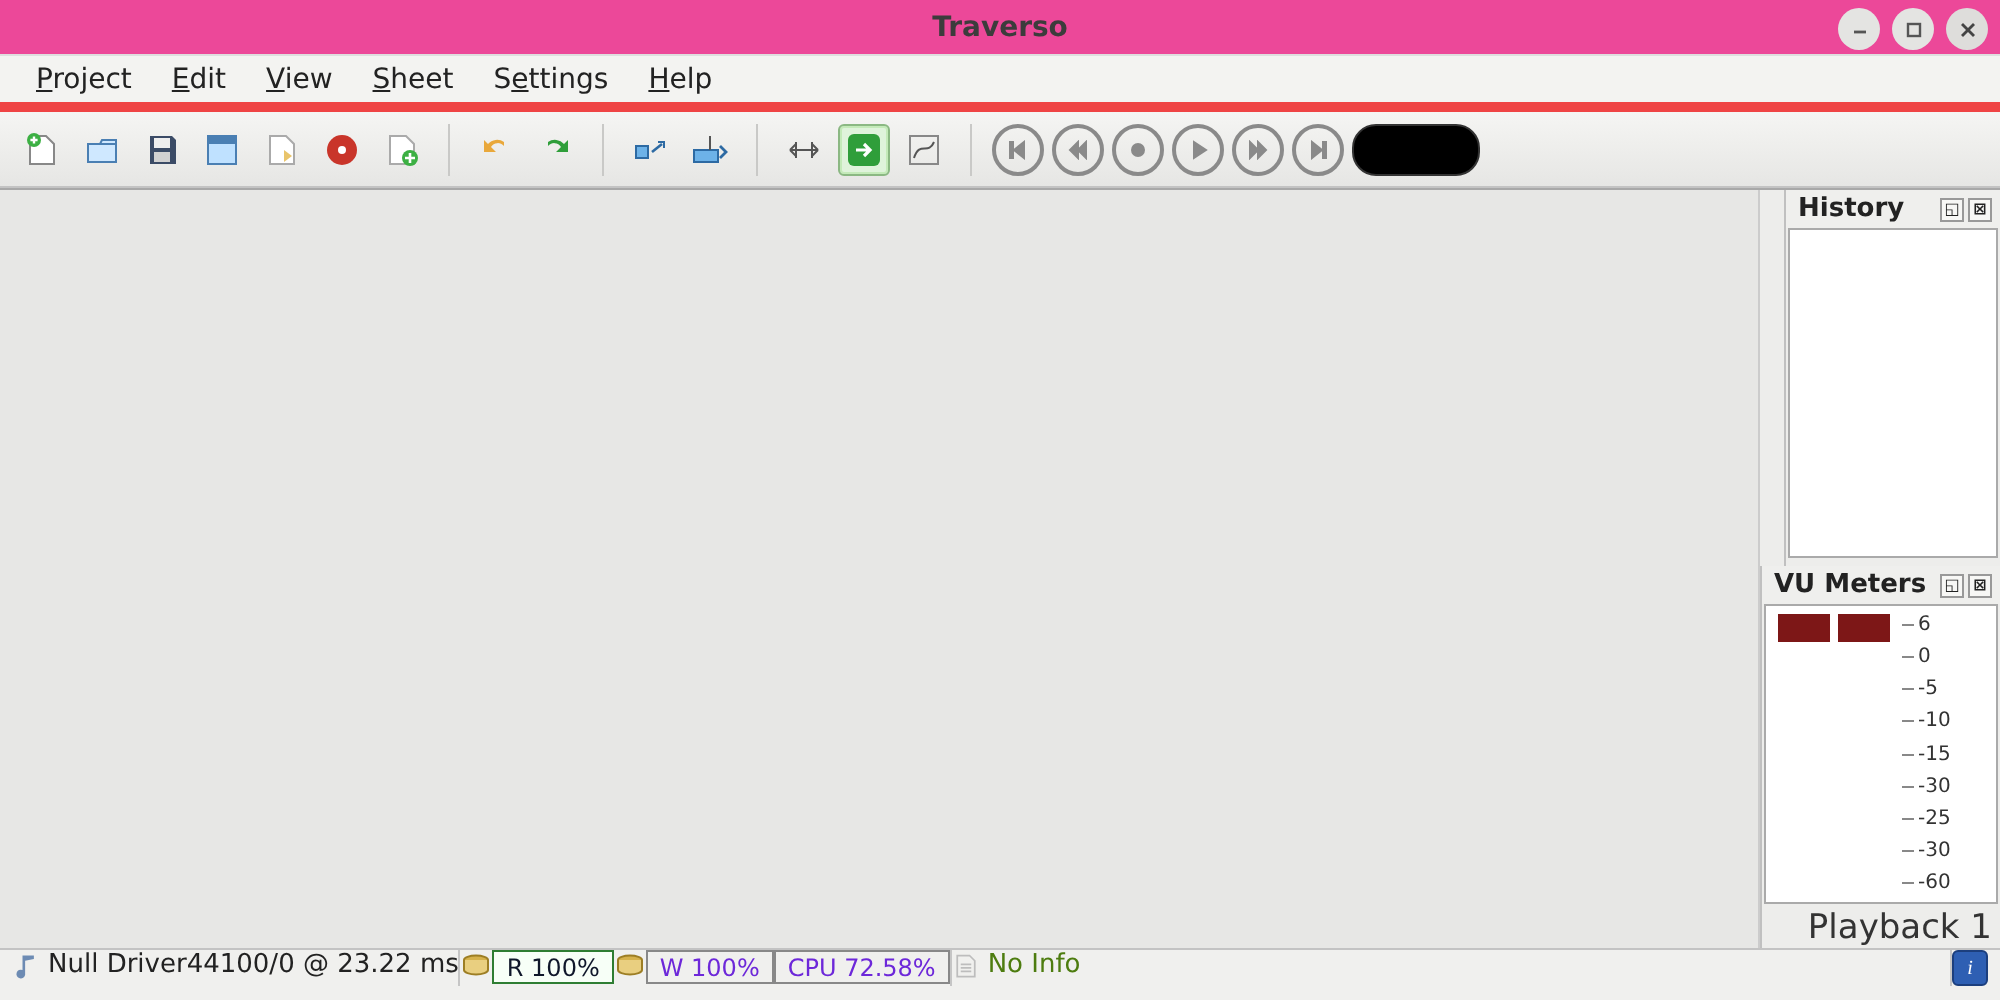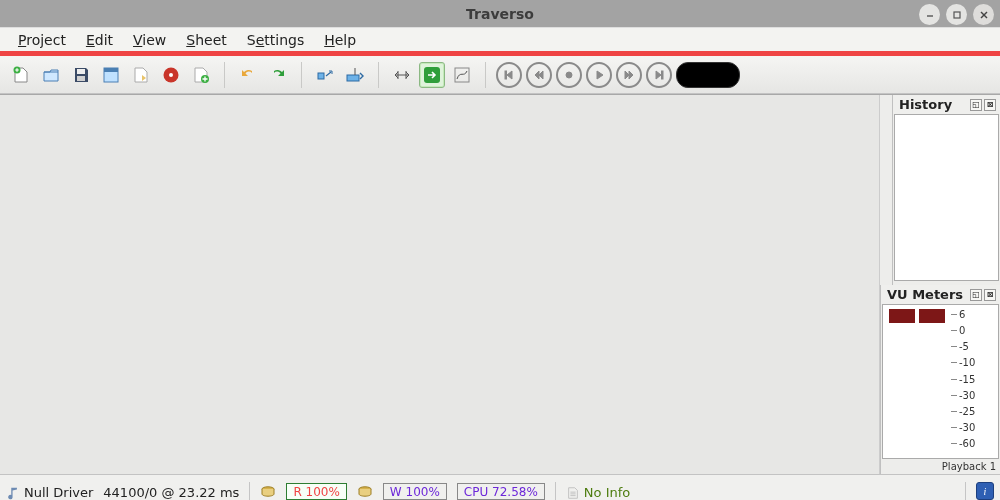--- a/index.html
+++ b/index.html
@@ -1,20 +1,20 @@
 <!DOCTYPE html>
 <html><head>
 <meta charset="utf-8">
 <style>
   * { box-sizing: border-box; margin: 0; padding: 0; }
   html, body { width: 1000px; height: 500px; font-family: "DejaVu Sans", "Liberation Sans", Arial, sans-serif; font-size: 13px; background: #ededeb; color: #222; overflow: hidden; }
   .window { width: 1000px; height: 500px; display: flex; flex-direction: column; }
 
   
-  .titlebar { height: 28px; display: flex; align-items: center; justify-content: center; position: relative; background: #a3a3a3; border-bottom: 1px solid #dedede; }
+  .titlebar { height: 28px; display: flex; align-items: center; justify-content: center; position: relative; background: #ec4899; border-bottom: 1px solid #dedede; }
   .titlebar .title { font-size: 14px; font-weight: bold; color: #3c3c3c; }
   .titlebar .win-controls { position: absolute; right: 6px; top: 4px; display: flex; gap: 6px; }
   .titlebar .wc-btn { width: 21px; height: 21px; border-radius: 50%; background: #e4e4e2; display: flex; align-items: center; justify-content: center; }
   .titlebar .wc-btn.close { background: #dedddb; }
   .titlebar .wc-btn svg { width: 10px; height: 10px; }
 
   
   .menubar { height: 28px; display: flex; align-items: center; padding: 0 8px; gap: 0; border-bottom: 5px solid #ef4444; background: #f3f3f1; }
   .menubar .menu-item { padding: 4px 10px; font-size: 14px; cursor: default; }
   .menubar .menu-item .ul { text-decoration: underline; }
@@ -39,29 +39,29 @@
   .ph-btn { width:12px; height:12px; border:1px solid #999; background:#f7f7f5; font-size:8px; display:flex; align-items:center; justify-content:center; line-height:1; }
   .history-body { flex:1; background:#fff; border:1px solid #aaa; margin:0 1px 4px 1px; min-height:165px;}
   .vu-panel { flex:1; }
   .vu-body { flex:1; background:#fff; border:1px solid #aaa; margin:0 1px 0 1px; display:flex; padding:4px 2px 2px 6px; min-height:150px;}
   .vu-meters { display:flex; gap:4px; }
   .vu-meter { width:26px; height:140px; background:#fff; position:relative; }
   .vu-peak { position:absolute; top:0; left:0; right:0; height:14px; background:#7d1717; }
   .vu-scale { display:flex; flex-direction:column; justify-content:space-between; height:140px; margin-left:6px; font-size:10px; color:#333; text-align:right; }
   .vu-scale div { display:flex; align-items:center; }
   .vu-scale .tick { display:inline-block; width:6px; border-top:1px solid #888; margin-right:2px; }
-  .vu-footer { text-align:right; font-size:10px; padding:2px 4px; color:#333; }
-
-  
-  .statusbar { height:26px; border-top:1px solid #c3c3c3; background:#f0f0ee; display:flex; align-items:flex-end; padding:0 6px; gap:10px; font-size:13px; }
+  .vu-footer { text-align:right; font-size:17px; padding:2px 4px; color:#333; }
+
+  
+  .statusbar { height:26px; border-top:1px solid #c3c3c3; background:#f0f0ee; display:flex; align-items:flex-start; padding:0 6px; font-size:13px; }
   .status-chip { display:flex; align-items:center; gap:4px; }
   .sb-note svg { width:14px; height:14px; }
   .sb-label { color:#222; }
   .sb-box { border:1px solid #888; padding:0 6px; height:17px; display:flex; align-items:center; font-size:12px; }
-  .sb-box.green { border-color:#2e7d32; color:#ef4444; background:#f7fff7; }
+  .sb-box.green { border-color:#2e7d32; color:#0f172a; background:#f7fff7; }
   .sb-box.gray { color:#6d28d9; }
   .sb-icon { width:16px; height:16px; display:flex; align-items:center; justify-content:center; }
   .spacer { flex:1; }
   .sb-info { color:#4d7c0f; display:flex; align-items:center; gap:4px; }
   .sb-right-btn { width:18px; height:18px; border-radius:3px; background:#2e5fb3; border:1px solid #1c3f7e; display:flex; align-items:center; justify-content:center; color:#fff; font-size:10px; font-family:Georgia, serif; font-style:italic; cursor:pointer;}
   .sb-vdiv { width:1px; height:18px; background:#c5c5c5; }
 </style>
 </head>
 <body>
 

